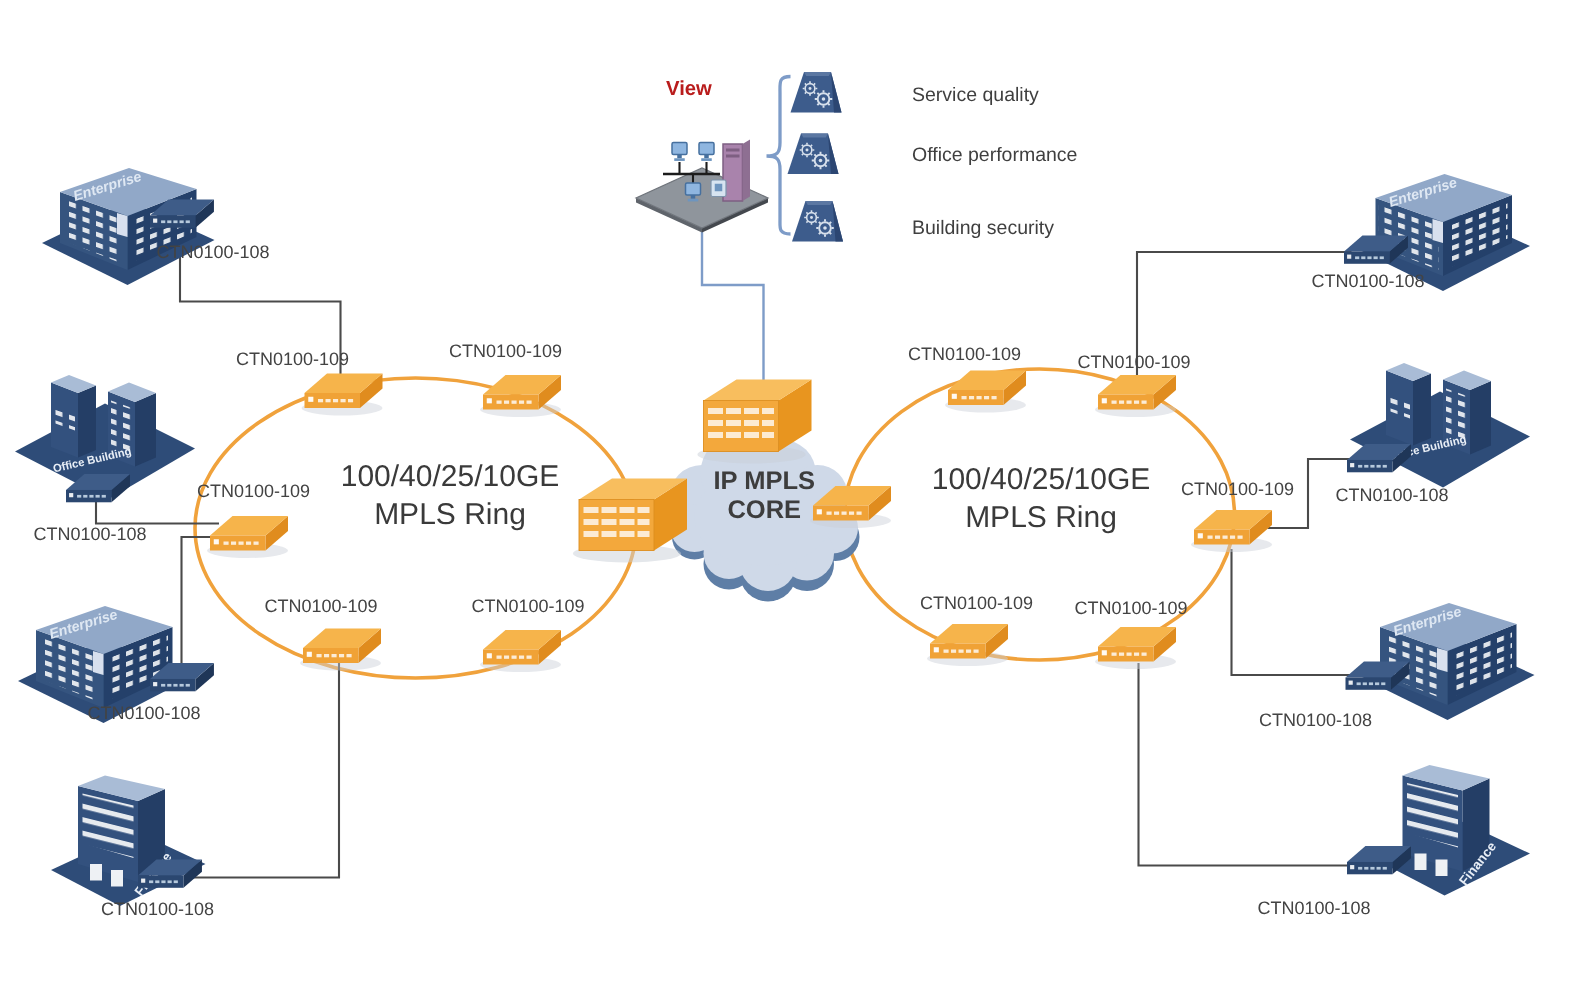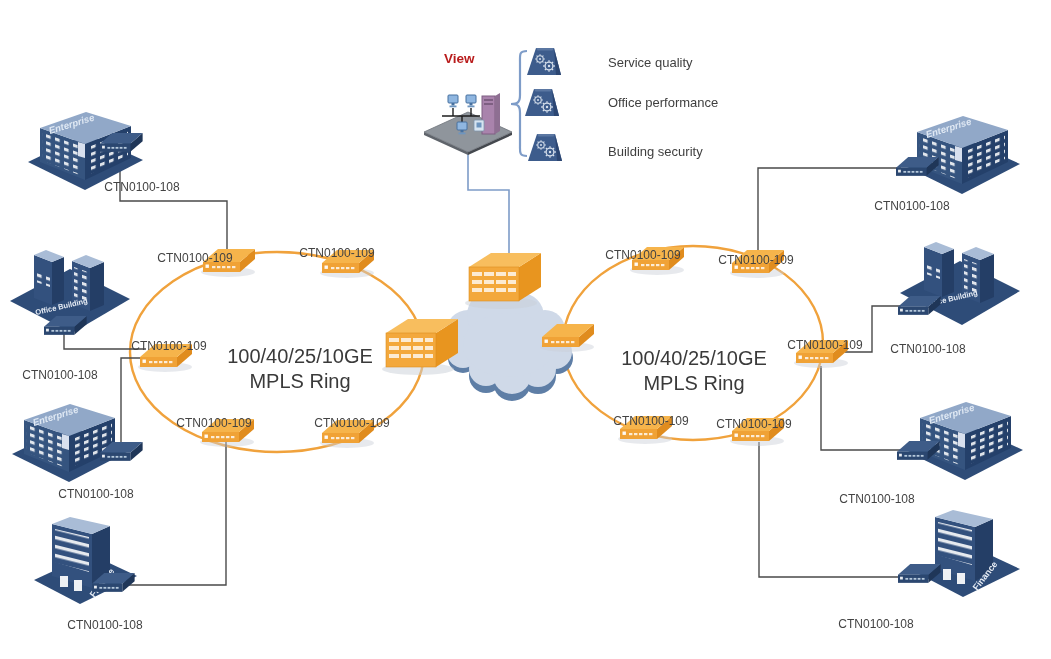--- a/index.html
+++ b/index.html
@@ -1,21 +1,21 @@
 <!DOCTYPE html>
 <html><head>
 <meta charset="utf-8">
 <style>
   html,body{margin:0;padding:0;background:#fff;}
   #stage{position:relative;width:1051px;height:659px;background:#fff;
          font-family:"Liberation Sans",sans-serif;overflow:hidden;}
   #stage svg{position:absolute;left:0;top:0;}
   svg text{font-family:"Liberation Sans",sans-serif;}
-  .lbl{position:absolute;width:110px;text-align:center;font-size:12px;color:#434343;z-index:3;margin-top:19px;}
-  .ringtitle{position:absolute;width:220px;text-align:center;font-size:20px;color:#3a3a3a;line-height:25px;z-index:3;margin-top:38px;}
+  .lbl{position:absolute;width:110px;text-align:center;font-size:12px;color:#434343;z-index:3;}
+  .ringtitle{position:absolute;width:220px;text-align:center;font-size:20px;color:#3a3a3a;line-height:25px;z-index:3;}
   .corelbl{position:absolute;left:449px;top:311px;width:121px;text-align:center;
            font-weight:bold;font-size:17px;color:#3d3d3d;line-height:19px;z-index:3;}
   .viewtitle{position:absolute;left:444px;top:51px;font-weight:bold;font-size:13.5px;color:#b91c1c;z-index:3;}
   .vitem{position:absolute;left:568px;font-size:13px;color:#3f3f3f;z-index:3;margin-left:40px;}
 </style>
 </head>
 <body>
 
 <div id="stage">
 
@@ -254,20 +254,24 @@
   <use href="#trap" x="527" y="48"></use>
   <use href="#trap" x="525" y="89"></use>
   <use href="#trap" x="528" y="134"></use>
 </svg>
 
 <div class="viewtitle">View</div>
 <div class="vitem" style="top:55px;">Service quality</div>
 <div class="vitem" style="top:95px;">Office performance</div>
 <div class="vitem" style="top:144px;">Building security</div>
 
+<div class="corelbl">
+  <div>IP MPLS</div>
+  <div>CORE</div>
+</div>
 
 <div class="ringtitle" style="left:190px;top:306px;">
   <div>100/40/25/10GE</div>
   <div>MPLS Ring</div>
 </div>
 <div class="ringtitle" style="left:584px;top:308px;">
   <div>100/40/25/10GE</div>
   <div>MPLS Ring</div>
 </div>
 

